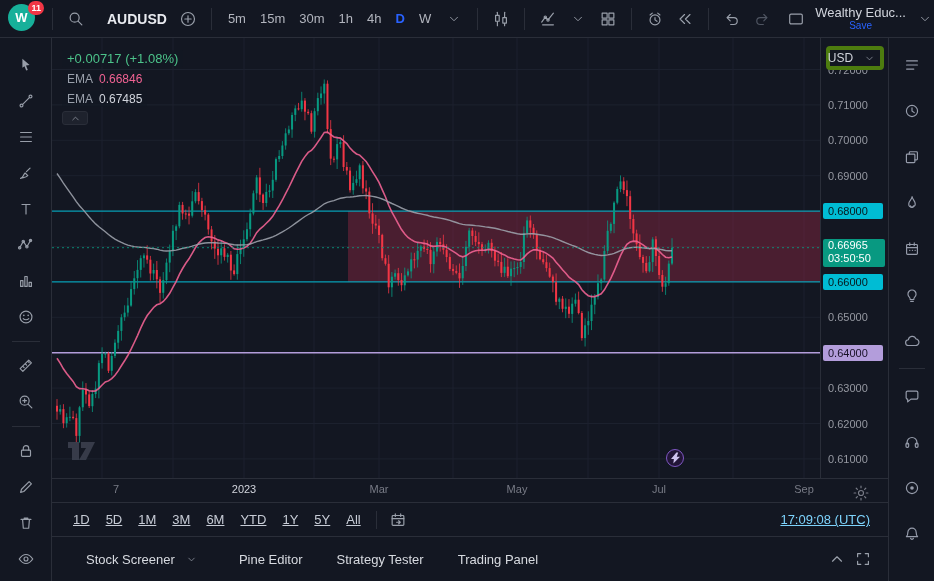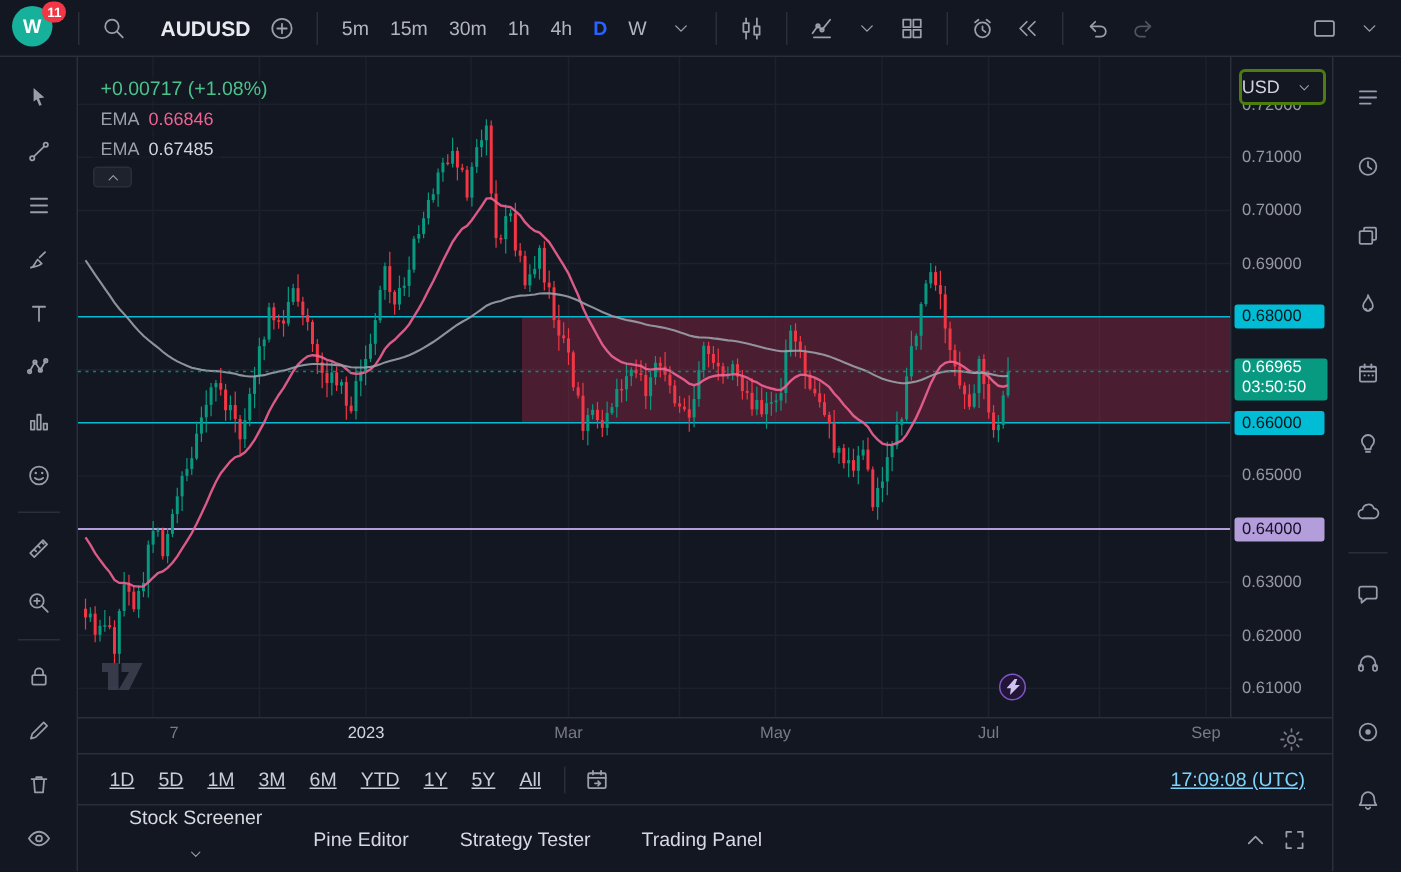--- a/index.html
+++ b/index.html
@@ -47,36 +47,36 @@
   .lg-v.wht{color:#d1d4dc;}
   .lg-collapse{width:26px;height:14px;background:#1e222d;border:1px solid #2a2e39;border-radius:3px;display:flex;align-items:center;justify-content:center;margin-top:4px;cursor:pointer;color:#787b86;}
   .watermark{position:absolute;left:16px;top:400px;opacity:.9;}
   .flash-marker{position:absolute;left:614px;top:411px;width:18px;height:18px;border-radius:50%;background:#221537;border:1.5px solid #7e57c2;display:flex;align-items:center;justify-content:center;cursor:pointer;z-index:4;}
 
   .price-axis{width:68px;position:relative;border-left:1px solid #2a2e39;height:440px;cursor:ns-resize;}
   .pa-label{position:absolute;left:0;width:100%;padding-left:7px;font-size:11px;color:#9598a1;height:16px;line-height:16px;}
   .pa-label.cyan{background:#00bcd4;color:#06181d;width:60px;left:2px;padding-left:5px;border-radius:2px;}
   .pa-label.purple{background:#b39ddb;color:#171026;width:60px;left:2px;padding-left:5px;border-radius:2px;}
   .pa-current{position:absolute;left:2px;width:62px;background:#089981;color:#fff;border-radius:2px;font-size:11px;line-height:13px;padding:0 0 2px 5px;z-index:3;}
-  .usd-btn{position:absolute;top:8px;right:4px;width:58px;height:24px;background:#131722;border:2px solid #4d7c0f;border-radius:4px;display:flex;align-items:center;justify-content:center;gap:3px;font-size:12px;color:#d1d4dc;cursor:pointer;z-index:6;}
+  .usd-btn{position:absolute;top:8px;right:4px;width:58px;height:24px;background:#131722;border:4px solid #4d7c0f;border-radius:4px;display:flex;align-items:center;justify-content:center;gap:3px;font-size:12px;color:#d1d4dc;cursor:pointer;z-index:6;}
   .time-axis{position:absolute;left:0;bottom:0;width:100%;height:24px;border-top:1px solid #2a2e39;background:#131722;cursor:ew-resize;}
   .ta-label{position:absolute;top:4px;transform:translateX(-50%);font-size:11px;color:#787b86;}
   .ta-label.bold{color:#d1d4dc;}
   .ta-gear{position:absolute;right:14px;top:1px;color:#787b86;}
 
   
   .range-bar{height:34px;border-top:1px solid #2a2e39;display:flex;align-items:center;padding:0 14px;gap:2px;flex:none;background:#131722;}
   .ranges{display:flex;align-items:center;gap:2px;}
   .rng{padding:3px 7px;color:#c7ccd6;cursor:pointer;border-radius:4px;font-size:13px;text-decoration:underline;}
   .clock{color:#7dd3fc;font-size:13px;cursor:pointer;margin-right:4px;text-decoration:underline;}
 
   
   .bottom-panel{flex:1;border-top:1px solid #2a2e39;display:flex;align-items:center;padding:0 12px 0 34px;background:#131722;}
   .tabs{display:flex;align-items:center;gap:34px;}
-  .tab{display:flex;align-items:center;gap:4px;color:#d7dae0;cursor:pointer;font-size:13px;white-space:nowrap;flex-direction:column;}
+  .tab{display:flex;align-items:center;gap:4px;color:#d7dae0;cursor:pointer;font-size:13px;white-space:nowrap;}
 
   
   .right-sidebar{width:46px;border-left:1px solid #2a2e39;display:flex;flex-direction:column;align-items:center;padding-top:4px;flex:none;}
   .rtool{width:36px;height:46px;display:flex;align-items:center;justify-content:center;color:#969cab;cursor:pointer;position:relative;}
   .rs-sep{width:26px;height:1px;background:#2a2e39;margin:4px 0;}
 </style>
 </head>
 <body>
 
 <div class="app">
@@ -173,20 +173,24 @@
           <path d="M15 8.5 h-7 a3.8 3.8 0 0 0 0 7.6 h3.5"></path>
           <path d="M12 5 L15.5 8.5 L12 12"></path>
         </svg>
       </span>
     <div class="spacer"></div>
     <span class="icon">
         <svg viewBox="0 0 20 20" width="18" height="18" fill="none" stroke="currentColor" stroke-width="1.3" stroke-linecap="round" stroke-linejoin="round">
           <rect x="3" y="4.5" width="14" height="11" rx="1.5"></rect>
         </svg>
       </span>
+    <div class="layout-name">
+      <span class="ln-title">Wealthy Educ...</span>
+      <span class="ln-save">Save</span>
+    </div>
     <span class="icon sm">
         <svg viewBox="0 0 20 20" width="18" height="18" fill="none" stroke="currentColor" stroke-width="1.3" stroke-linecap="round" stroke-linejoin="round">
           <polyline points="5,7.5 10,12.5 15,7.5"></polyline>
         </svg>
       </span>
   </header>
 
   <div class="main">
 
     <aside class="left-toolbar">

